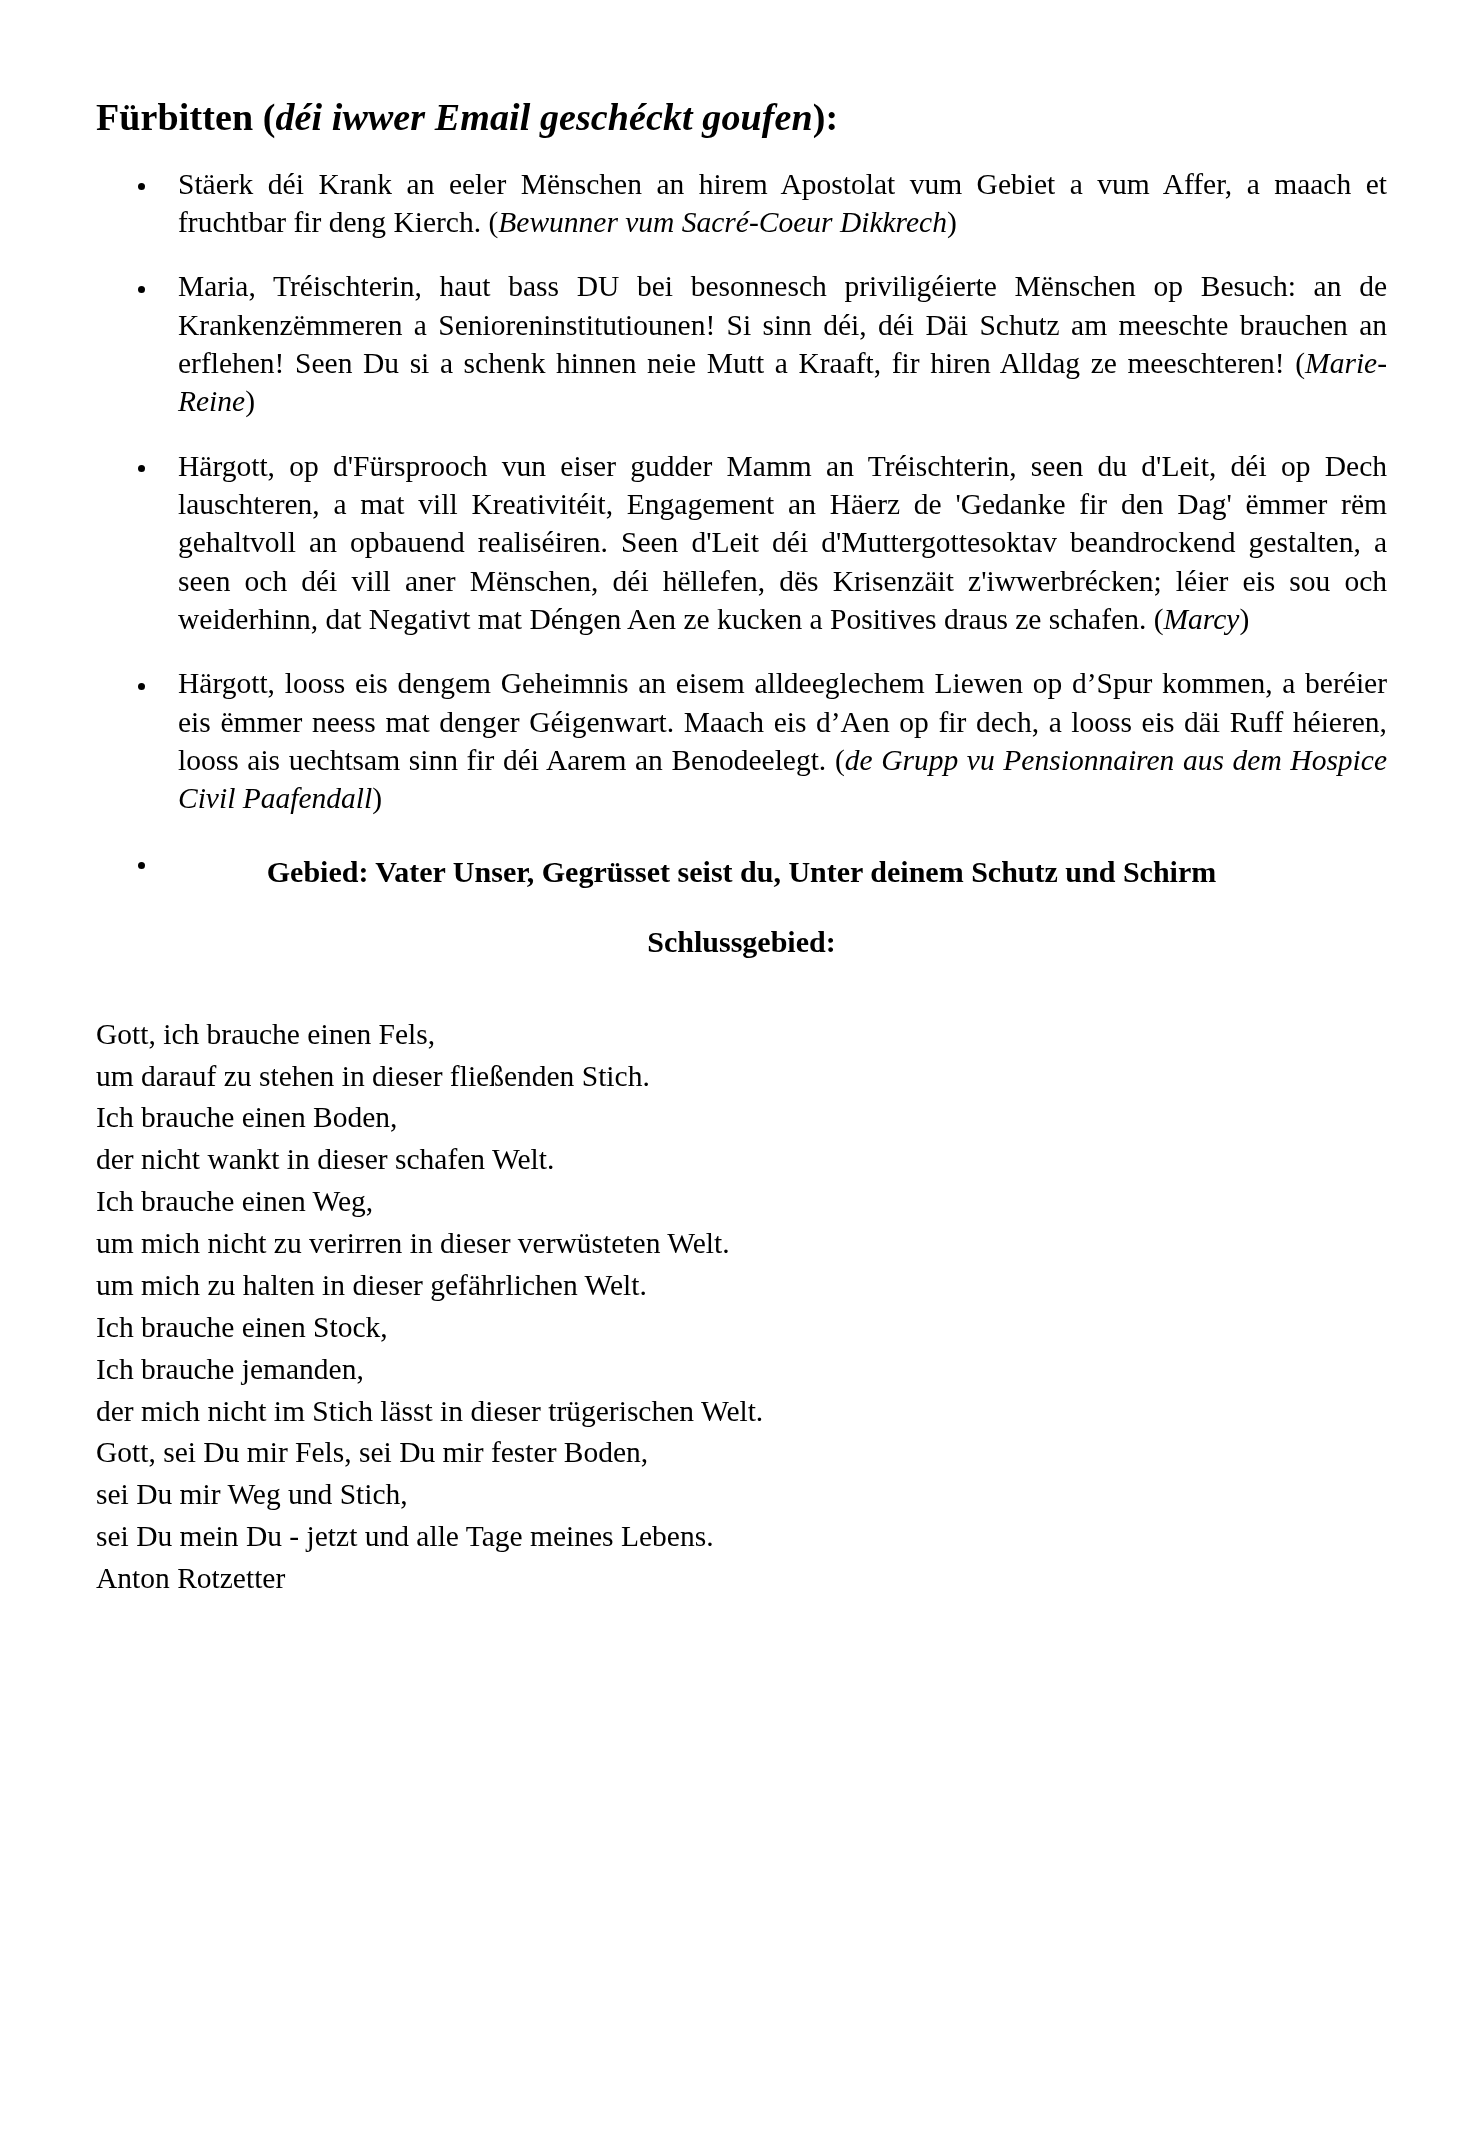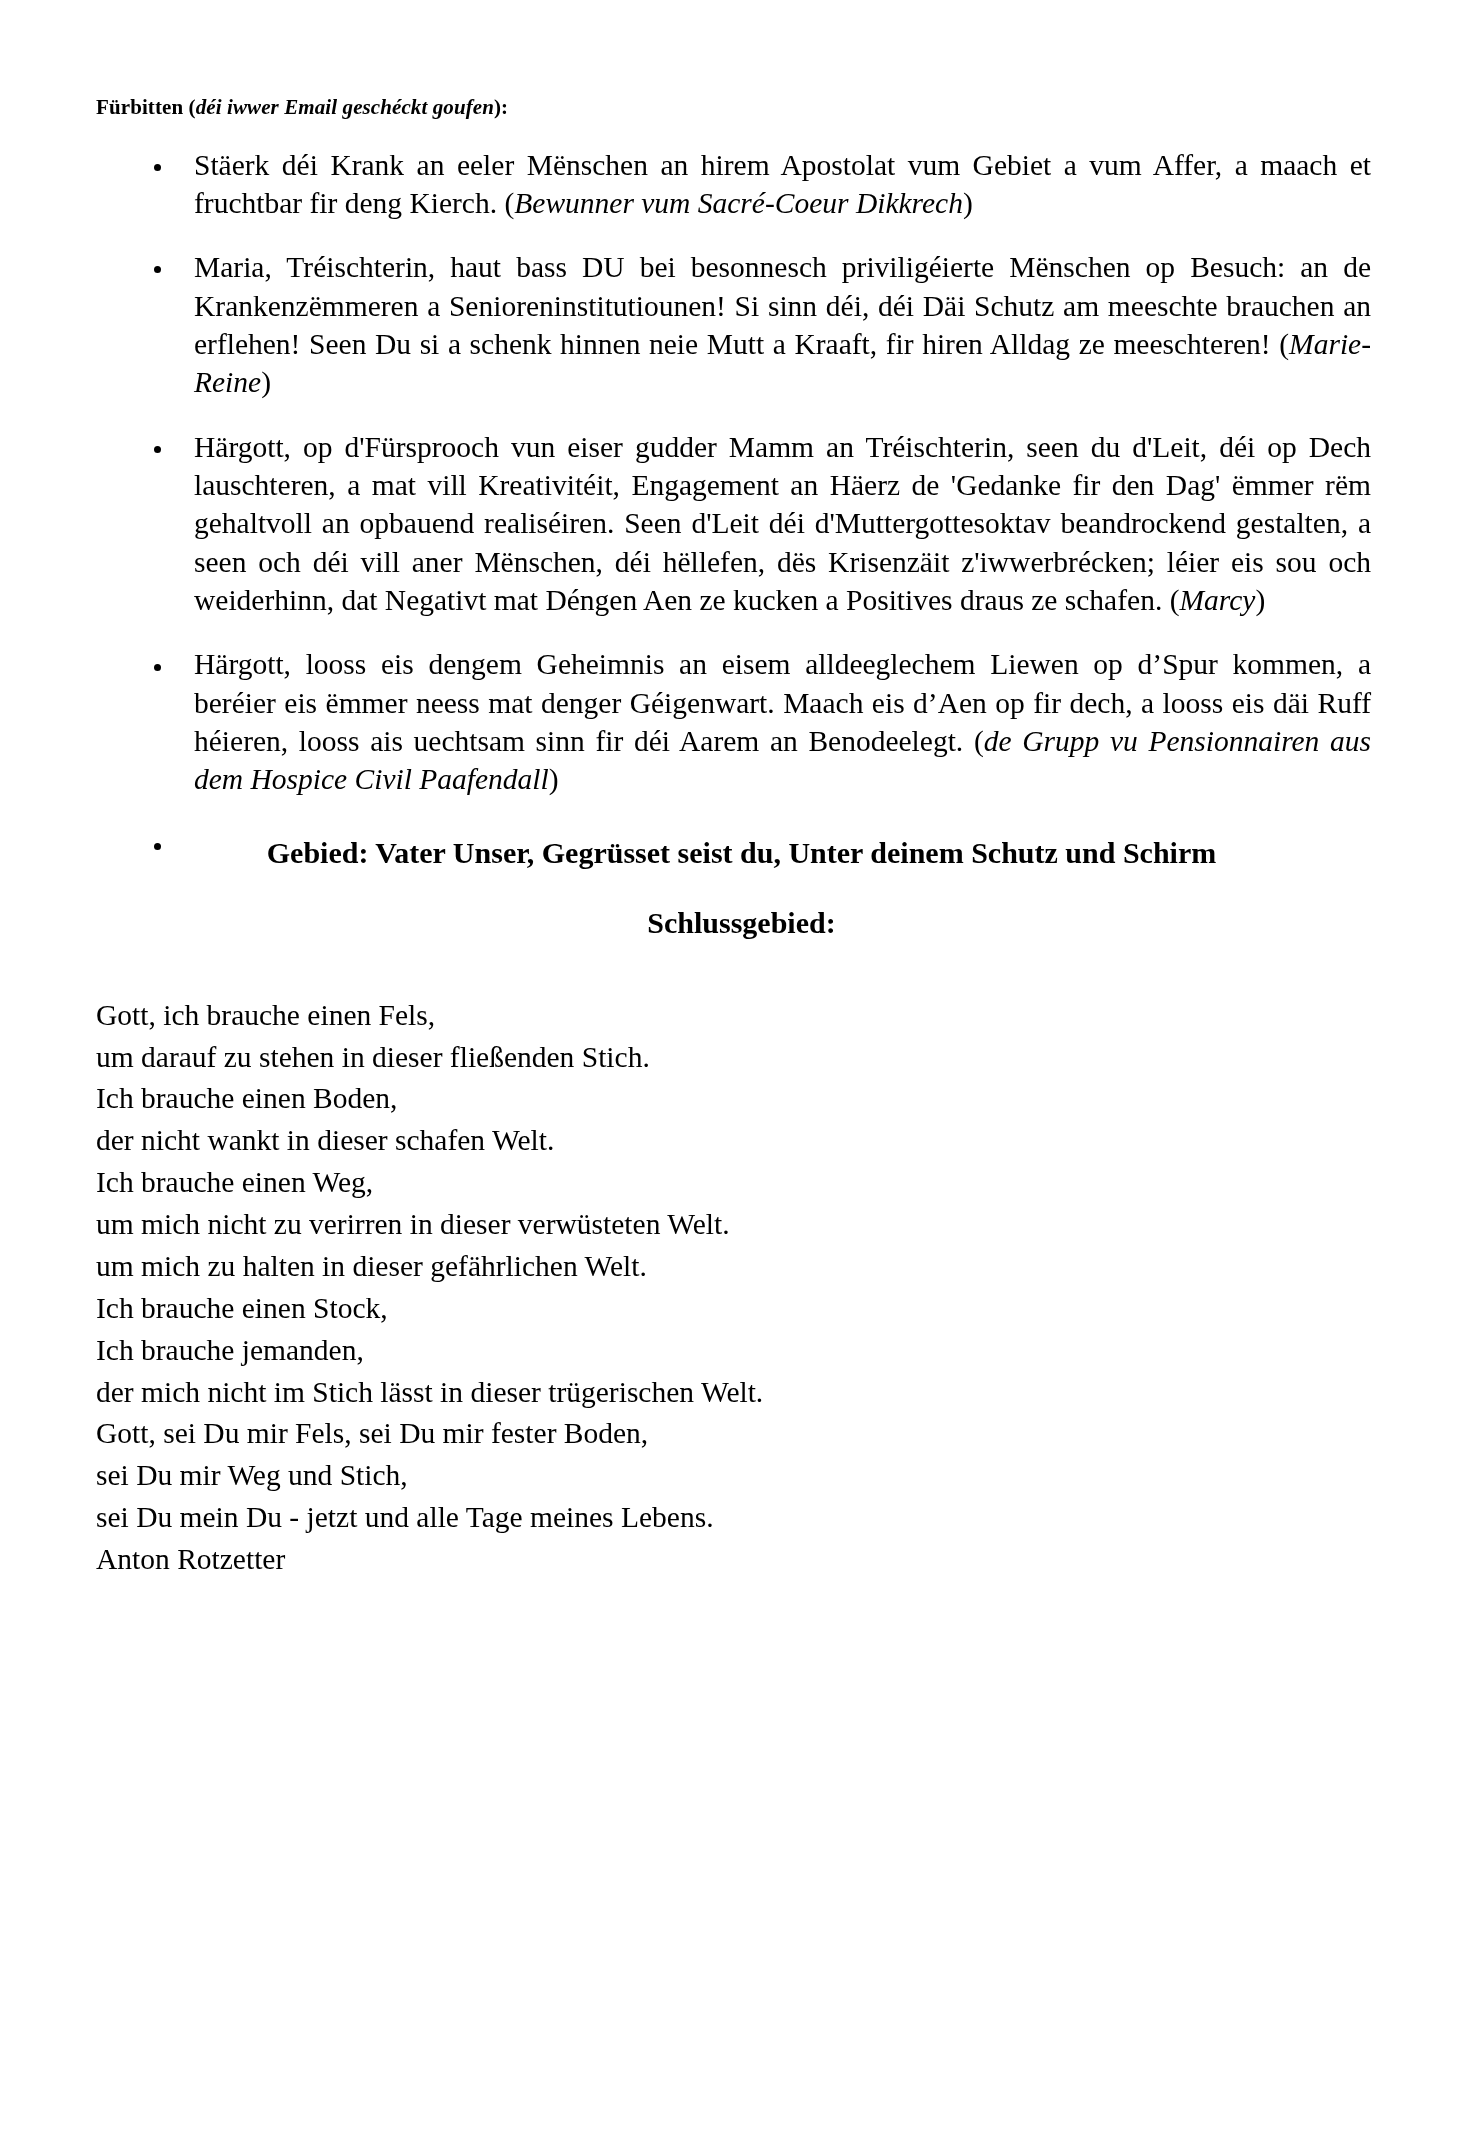--- a/index.html
+++ b/index.html
@@ -17,34 +17,34 @@
   .page {
     position: relative;
     width: 1483px;
     height: 2131px;
     box-sizing: border-box;
     padding: 96px 96px 60px 96px;
     background: #ffffff;
   }
 
   .heading {
-    font-size: 21px;
+    font-size: 38px;
     font-weight: bold;
     line-height: 1.12;
     margin: 0 0 26px 0;
     letter-spacing: 0.1px;
   }
   .heading .it {
     font-style: italic;
     font-weight: bold;
   }
 
   ul.bullets {
     list-style: none;
-    margin: 16px;
+    margin: 0;
     padding: 0;
   }
   ul.bullets > li {
     position: relative;
     padding-left: 82px;
     margin-bottom: 26px;
     font-size: 29.5px;
     line-height: 1.30;
     text-align: justify;
     text-justify: inter-word;

